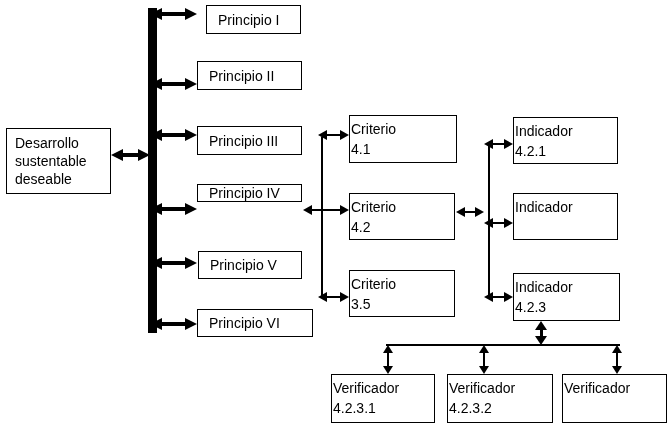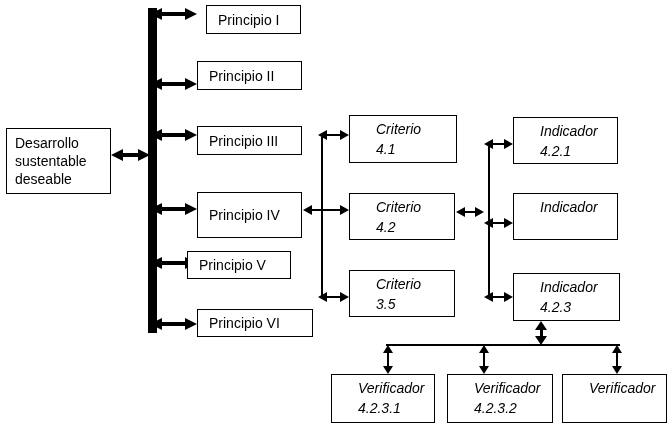--- a/index.html
+++ b/index.html
@@ -6,21 +6,21 @@
   .canvas {
     position:relative; width:671px; height:429px; background:#ffffff;
     font-family:"Liberation Sans", sans-serif; color:#000;
   }
   .box {
     position:absolute; box-sizing:border-box;
     border:1.5px solid #000; background:#fff;
     font-size:14px; color:#000;
   }
   .single { display:flex; align-items:center; padding-left:11px; white-space:nowrap; }
-  .multi { padding:3px 0 0 26px; line-height:20px;font-style:italic; }
+  .multi { padding:3px 0 0 1px; line-height:20px; }
   .multi span { display:block; }
   .rootbox { padding:5px 4px 0 8px; line-height:18px; }
   .vline, .hlinebar { position:absolute; background:#000; }
   
   .ha { position:absolute; display:flex; align-items:center; height:10px; }
   .ha .hl { width:0; height:0; border-top:5px solid transparent; border-bottom:5px solid transparent; border-right:9px solid #000; }
   .ha .hr { width:0; height:0; border-top:5px solid transparent; border-bottom:5px solid transparent; border-left:9px solid #000; }
   .ha .st { flex:1; height:2px; background:#000; }
   .ha.thick { height:12px; }
   .ha.thick .hl { border-top-width:6px; border-bottom-width:6px; border-right-width:12px; }
@@ -145,24 +145,24 @@
 
   <div class="box single" style="left:206px;top:5px;width:95px;height:29px">
       <span>Principio I</span>
     </div>
   <div class="box single" style="left:197px;top:61px;width:105px;height:29px">
       <span>Principio II</span>
     </div>
   <div class="box single" style="left:197px;top:126px;width:105px;height:29px">
       <span>Principio III</span>
     </div>
-  <div class="box single" style="left:197px;top:192px;width:105px;height:46px">
+  <div class="box single" style="left:197px;top:184px;width:105px;height:18px">
       <span>Principio IV</span>
     </div>
-  <div class="box single" style="left:187px;top:251px;width:104px;height:28px">
+  <div class="box single" style="left:198px;top:251px;width:104px;height:28px">
       <span>Principio V</span>
     </div>
   <div class="box single" style="left:197px;top:309px;width:116px;height:28px">
       <span>Principio VI</span>
     </div>
 
   <div class="box multi" style="left:349px;top:115px;width:108px;height:48px">
     <span>Criterio</span>
     <span>4.1</span>
   </div>

